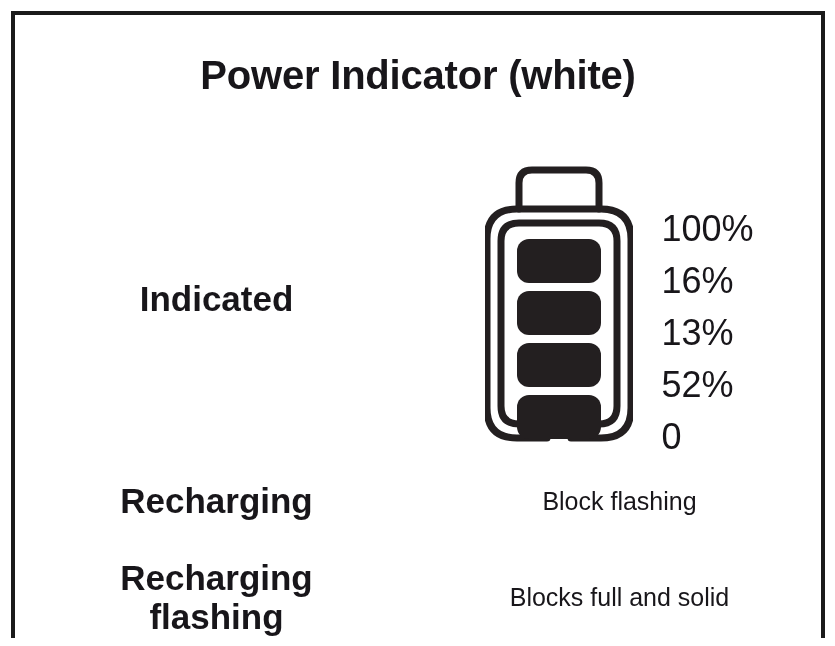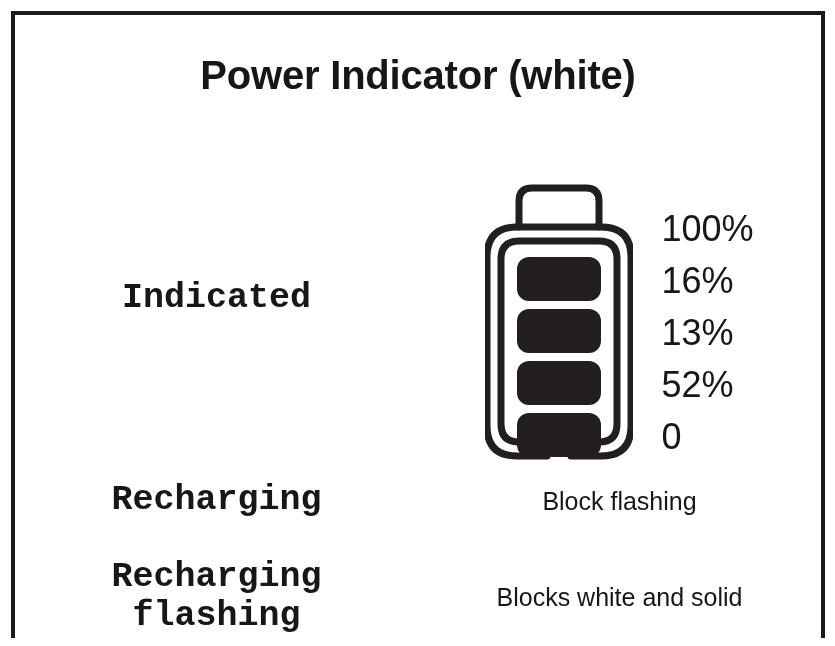--- a/index.html
+++ b/index.html
@@ -47,21 +47,21 @@
     padding: 0;
     vertical-align: middle;
     text-align: center;
     background: #ffffff;
   }
 
   
   .rule-bottom { border-bottom: 4px solid #1a1a1a; }
   .rule-right  { border-right: 4px solid #1a1a1a; }
 
-  .col-label { width: 313px; font-family: Liberation Mono, monospace; }
+  .col-label { width: 313px; }
 
   
   .header-cell {
     height: 120px;
   }
   .header-title {
     font-size: 40px;
     font-weight: bold;
     letter-spacing: -0.2px;
     color: #18161a;
@@ -86,21 +86,21 @@
 
   
   .r-indicated { height: 307px; }
   .r-recharging { height: 76px; }
   .r-complete { height: 116px; }
 
   
   .battery-block {
     display: flex;
     flex-direction: row;
-    align-items: flex-end;
+    align-items: center;
     justify-content: center;
     gap: 28px;
     height: 100%;
     box-sizing: border-box;
     padding-top: 10px;
   }
 
   .battery-svg-holder {
     flex: 0 0 auto;
     line-height: 0;
@@ -185,21 +185,21 @@
       </tr>
 
       <tr class="r-complete">
         <td class="col-label rule-right">
           <div class="row-label">
             <div>Recharging</div>
             <div>flashing</div>
           </div>
         </td>
         <td>
-          <div class="row-value">Blocks white and solid</div>
+          <div class="row-value">Blocks full and solid</div>
         </td>
       </tr>
 
     </tbody>
       </table>
   </div>
 
 </div>
 
 </body></html>

